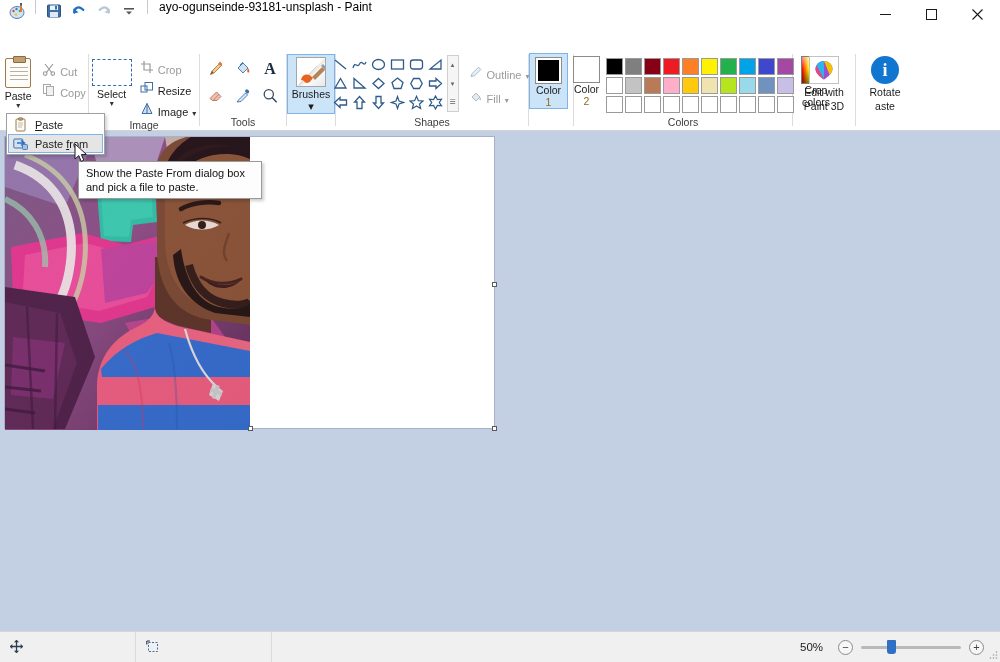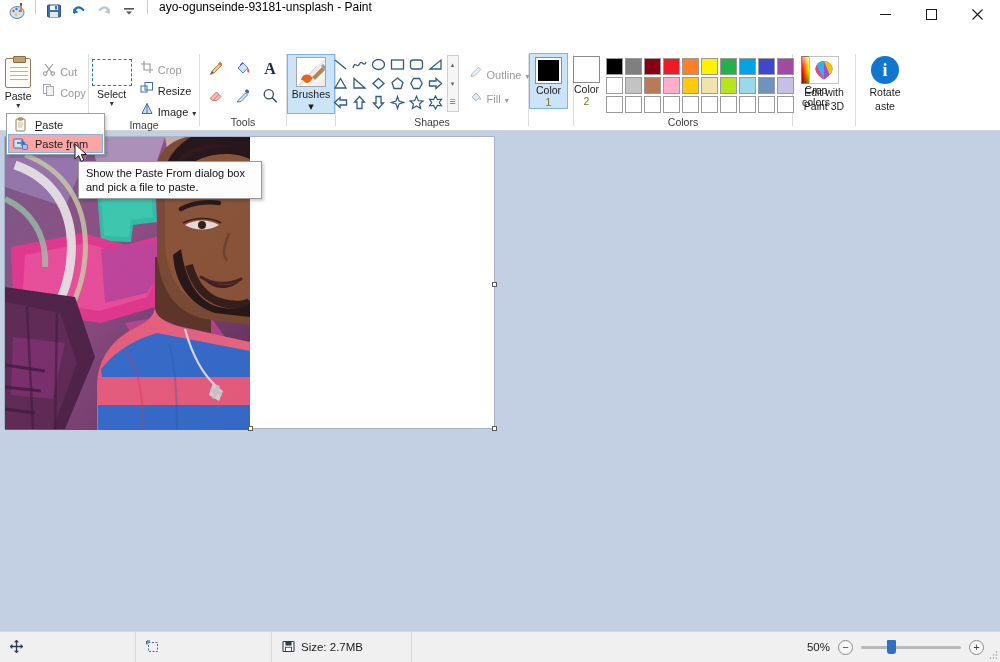--- a/index.html
+++ b/index.html
@@ -163,21 +163,21 @@
   .h-br{right:-3px;bottom:-3px;}
   .h-b{left:243px;bottom:-3px;}
 
   
   .menu{
     position:absolute;left:6px;top:113px;width:99px;background:#fff;
     border:1px solid #a0a0a0;box-shadow:2px 2px 3px rgba(0,0,0,.18);z-index:40;
     padding:1px;
   }
   .menu-item{display:flex;align-items:center;height:19px;padding:0 4px;gap:7px;cursor:default;}
-  .menu-item.hl{background:#fca5a5;border:1px solid #7eb4ea;padding:0 3px;}
+  .menu-item.hl{background:#e5e5e5;border:1px solid #7eb4ea;padding:0 3px;}
   .menu-item .mlbl{font-size:11px;color:#1b1b1b;}
   .menu-item .mlbl u{text-decoration:underline;}
   .mico{width:16px;height:16px;display:flex;align-items:center;justify-content:center;}
 
   
   .tooltip{
     position:absolute;left:78px;top:161px;width:184px;
     background:#fdfdfd;border:1px solid #9a9a9a;box-shadow:2px 2px 3px rgba(0,0,0,.2);
     padding:4px 7px;z-index:45;font-size:11px;line-height:14px;color:#111;
   }
@@ -191,21 +191,21 @@
     border-top:1px solid #d6d6d6;display:flex;align-items:center;
   }
   .sb-cell{display:flex;align-items:center;gap:6px;height:31px;padding:0 10px;
            border-right:1px solid #dadada;font-size:11.5px;color:#1b1b1b;}
   .sb-cell.c1{width:136px;}
   .sb-cell.c2{width:136px;}
   .sb-cell.c3{width:136px;}
   .sb-cell.c4{width:140px;}
   .sb-spacer{flex:1;}
   .zoomwrap{display:flex;align-items:center;gap:8px;padding-right:16px;}
-  .zoom-pct{font-size:11.5px;min-width:30px;text-align:right;}
+  .zoom-pct{font-size:11.5px;min-width:30px;text-align:left;}
   .circ-btn{width:15px;height:15px;border-radius:50%;border:1px solid #8a8a8a;color:#444;
             display:flex;align-items:center;justify-content:center;font-size:11px;line-height:1;background:#f7f7f7;}
   .slider{position:relative;width:100px;height:14px;display:flex;align-items:center;}
   .slider .track{width:100%;height:3px;background:#b9b9b9;border-radius:2px;}
   .slider .thumb{position:absolute;left:26px;top:0;width:9px;height:14px;background:#2f6fc4;
                  border-radius:1px 1px 3px 3px;}
   .grip{position:absolute;right:2px;bottom:2px;width:10px;height:10px;}
 </style>
 </head>
 <body>
@@ -860,30 +860,20 @@
     </div>
     <div class="sb-cell c2">
       <span>
         <svg width="13" height="13" viewBox="0 0 13 13">
           <rect x="2.5" y="2.5" width="9" height="9" fill="none" stroke="#3f6fa8" stroke-dasharray="2 1.5"></rect>
           <path d="M0.8 1 L0.8 4.5 M0.8 1 L4 1" stroke="#2c3e50" stroke-width="1.2"></path>
         </svg>
       </span>
       <span></span>
     </div>
-    <div class="sb-cell c4">
-      <span>
-        <svg width="13" height="13" viewBox="0 0 13 13">
-          <rect x="1" y="1.5" width="11" height="10" rx="0.8" fill="#fff" stroke="#2c3e50" stroke-width="1.1"></rect>
-          <rect x="3.4" y="1.9" width="6.2" height="3.6" fill="#2c3e50"></rect>
-          <rect x="3.4" y="7.2" width="6.2" height="4.3" fill="none" stroke="#2c3e50" stroke-width="0.9"></rect>
-        </svg>
-      </span>
-      <span>Size: 2.7MB</span>
-    </div>
     <div class="sb-spacer"></div>
     <div class="zoomwrap">
       <span class="zoom-pct">50%</span>
       <span class="circ-btn">−</span>
       <span class="slider">
         <span class="track"></span>
         <span class="thumb"></span>
       </span>
       <span class="circ-btn">+</span>
     </div>

